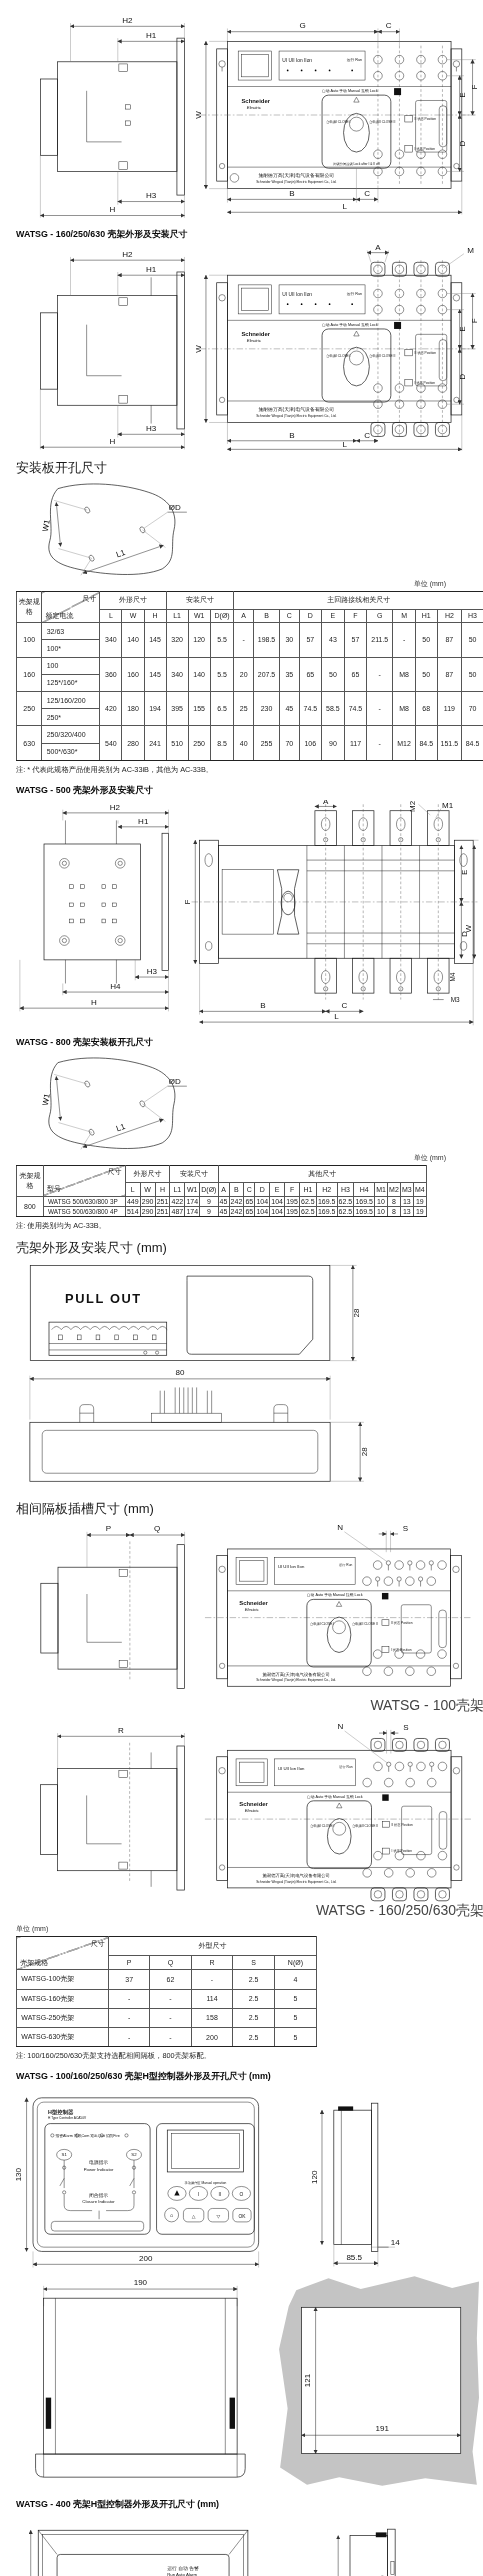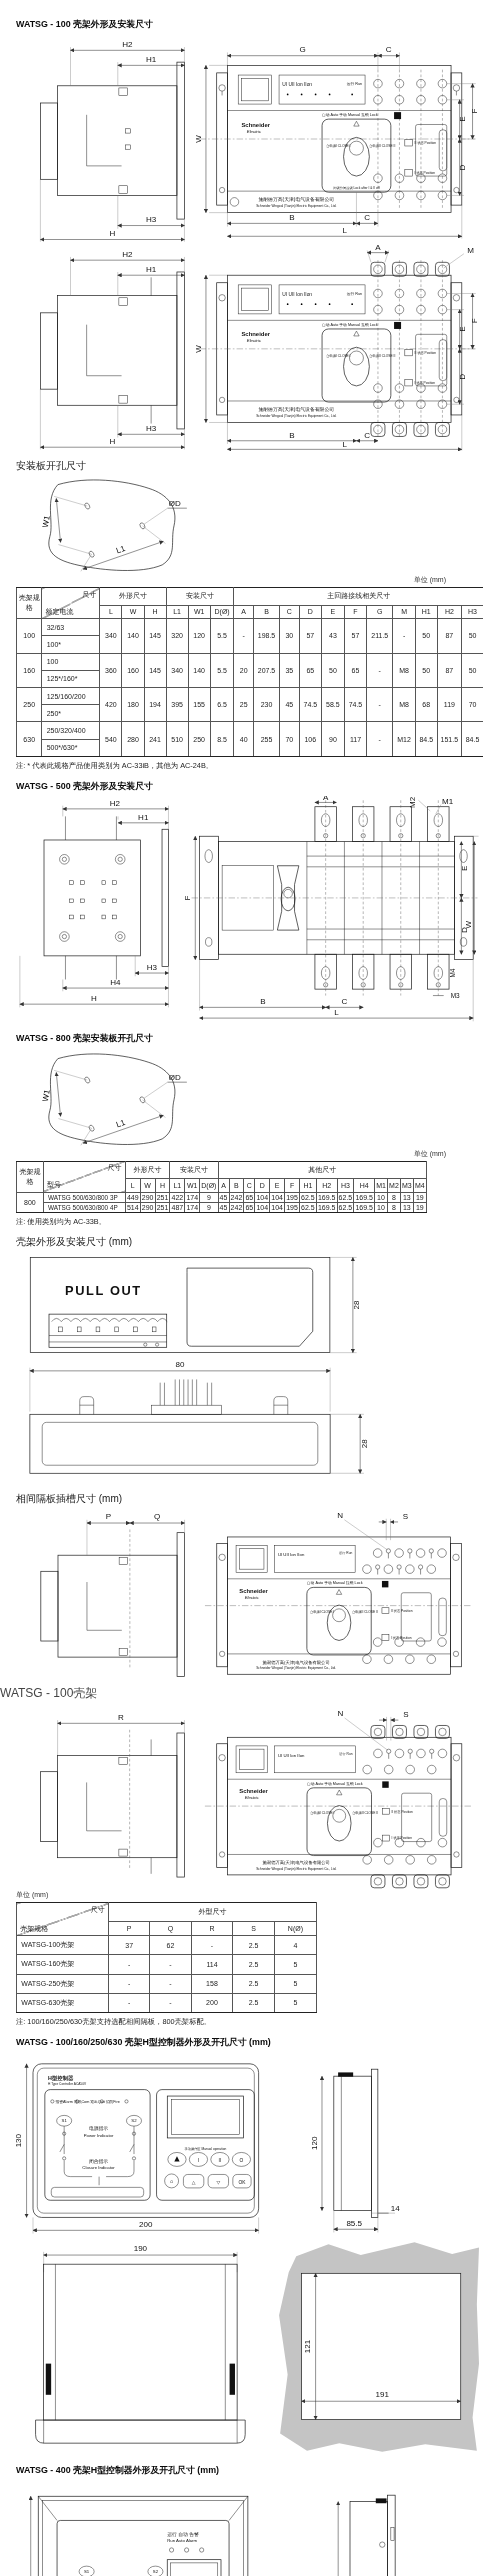--- a/index.html
+++ b/index.html
@@ -1,23 +1,23 @@
 <!DOCTYPE html>
 <html style="font-size:8.6px"><head>
 <meta charset="utf-8">
 <style>
   html,body{margin:0;padding:0;background:#fff;}
   body{font-family:"Liberation Sans","DejaVu Sans",sans-serif;color:#111;}
   .page{width:484px;margin:0 auto;background:#fff;padding:9.7px 0 16px 0;}
   h2.main{font-size:8.9px;font-weight:bold;color:#0a0a0a;margin:8.6px 0 3.2px 16px;}
-  h3.sub{font-size:10px;font-weight:normal;color:#1a1a1a;margin:7.5px 0 2.1px 16px;}
+  h3.sub{font-size:13px;font-weight:normal;color:#1a1a1a;margin:7.5px 0 2.1px 16px;}
   .unit{font-size:7px;color:#333;margin:1.1px 0;}
   .unit.r{text-align:right;margin-right:38px;}
   .unit.l{margin-left:16px;}
-  .cap{text-align:left;font-size:12px;color:#444;margin:0 0 4.3px 0;}
+  .cap{text-align:right;font-size:14px;color:#444;margin:0 0 4.3px 0;}
   .note{font-size:7.3px;color:#222;margin:4.3px 0 2.1px 16px;}
   svg{display:block;}
   .ln{fill:none;stroke:#1a1a1a;stroke-width:1.3;}
   .l2{fill:none;stroke:#1a1a1a;stroke-width:0.9;}
   .dl{stroke:#333;stroke-width:1;fill:none;}
   .ext{stroke:#777;stroke-width:0.7;fill:none;}
   .cl{stroke:#666;stroke-width:0.8;fill:none;stroke-dasharray:12 4 3 4;}
   .dsh{stroke:#555;stroke-width:0.8;fill:none;stroke-dasharray:5 4;}
   text{fill:#111;}
   .dt{font-size:15px;}
@@ -47,21 +47,20 @@
 <div class="page">
 
   <svg width="0" height="0" style="position:absolute">
     <defs>
       <marker id="arr" viewBox="0 0 10 10" refX="9" refY="5" markerWidth="8" markerHeight="8" orient="auto-start-reverse">
         <path d="M0,0 L10,5 L0,10 z" fill="#333"></path>
       </marker>
     </defs>
   </svg>
 
-  <h2 class="main">WATSG - 100 壳架外形及安装尺寸</h2>
 
   <svg viewBox="0 0 880 390" width="473" height="210" style="margin:0 auto">
     <g>
       <rect class="ln" x="318" y="52" width="14" height="292"></rect>
       <rect class="ln" x="96" y="96" width="222" height="204"></rect>
       <rect class="ln" x="64" y="128" width="32" height="142"></rect>
       <polyline class="l2" points="150,150 150,245 215,245"></polyline>
       <rect class="l2" x="210" y="100" width="16" height="14"></rect>
       <rect class="l2" x="210" y="282" width="16" height="14"></rect>
       <rect class="l2" x="222" y="176" width="10" height="8"></rect>
@@ -174,20 +173,21 @@
       <line class="ext" x1="848" y1="318" x2="848" y2="380"></line>
       <line class="dl" x1="412" y1="352" x2="652" y2="352" marker-start="url(#arr)" marker-end="url(#arr)"></line>
       <text class="dt" x="532" y="346" text-anchor="middle">B</text>
       <line class="dl" x1="652" y1="352" x2="692" y2="352" marker-start="url(#arr)" marker-end="url(#arr)"></line>
       <text class="dt" x="672" y="346" text-anchor="middle">C</text>
       <line class="dl" x1="412" y1="376" x2="848" y2="376" marker-start="url(#arr)" marker-end="url(#arr)"></line>
       <text class="dt" x="630" y="370" text-anchor="middle">L</text>
     </g>
   </svg>
 
+  <h2 class="main">WATSG - 160/250/630 壳架外形及安装尺寸</h2>
 
   <svg viewBox="0 0 880 385" width="473" height="207" style="margin:0 auto">
     <g>
       <rect class="ln" x="318" y="52" width="14" height="292"></rect>
       <rect class="ln" x="96" y="96" width="222" height="204"></rect>
       <rect class="ln" x="64" y="128" width="32" height="142"></rect>
       <polyline class="l2" points="150,150 150,245 215,245"></polyline>
       <rect class="l2" x="210" y="100" width="16" height="14"></rect>
       <rect class="l2" x="210" y="282" width="16" height="14"></rect>
       <line class="l2" x1="270" y1="96" x2="270" y2="62"></line>
@@ -465,21 +465,21 @@
           <td rowspan="2" class="bb">84.5</td>
       <td rowspan="2" class="bb">151.5</td>
           <td rowspan="2" class="bb">84.5</td>
     </tr>
     <tr>
           <td class="curcell vcell bb">500*/630*</td>
         </tr>
   </tbody>
     </table>
 
-  <p class="note">注: * 代表此规格产品使用类别为 AC-33iB，其他为 AC-24B。</p>
+  <p class="note">注: * 代表此规格产品使用类别为 AC-33iB，其他为 AC-33B。</p>
 
   <h2 class="main">WATSG - 500 壳架外形及安装尺寸</h2>
 
   <svg viewBox="0 0 880 425" width="473" height="228" style="margin:0 auto">
     <g>
       <rect class="ln" x="290" y="62" width="12" height="256"></rect>
       <rect class="ln" x="70" y="82" width="180" height="216"></rect>
       <line class="l2" x1="110" y1="82" x2="110" y2="38"></line>
       <line class="l2" x1="205" y1="82" x2="205" y2="38"></line>
       <line class="l2" x1="110" y1="298" x2="110" y2="342"></line>
@@ -959,20 +959,21 @@
       <text class="t6" x="540" y="304" text-anchor="middle">Schneider Wingoal (Tianjin) Electric Equipment Co., Ltd.</text>
       <text class="dt" x="622" y="18" text-anchor="middle">N</text>
       <line class="ext" x1="630" y1="22" x2="710" y2="82"></line>
       <line class="ext" x1="708" y1="64" x2="708" y2="20"></line>
       <line class="ext" x1="716" y1="64" x2="716" y2="20"></line>
       <line class="dl" x1="694" y1="26" x2="708" y2="26" marker-end="url(#arr)"></line>
       <line class="dl" x1="716" y1="26" x2="730" y2="26" marker-start="url(#arr)"></line>
       <text class="dt" x="744" y="20" text-anchor="middle">S</text>
     </g>
   </svg>
+  <p class="cap">WATSG - 160/250/630壳架</p>
 
   <div class="unit l">单位 (mm)</div>
 
   <table class="tb" style="width:301px">
     <tbody>
         <tr>
       <th rowspan="2" class="diag tt" style="width:91px;min-width:91px;height:32px">
         <span class="dtop">尺寸</span>
         <span class="dbot">壳架规格</span>
       </th>

